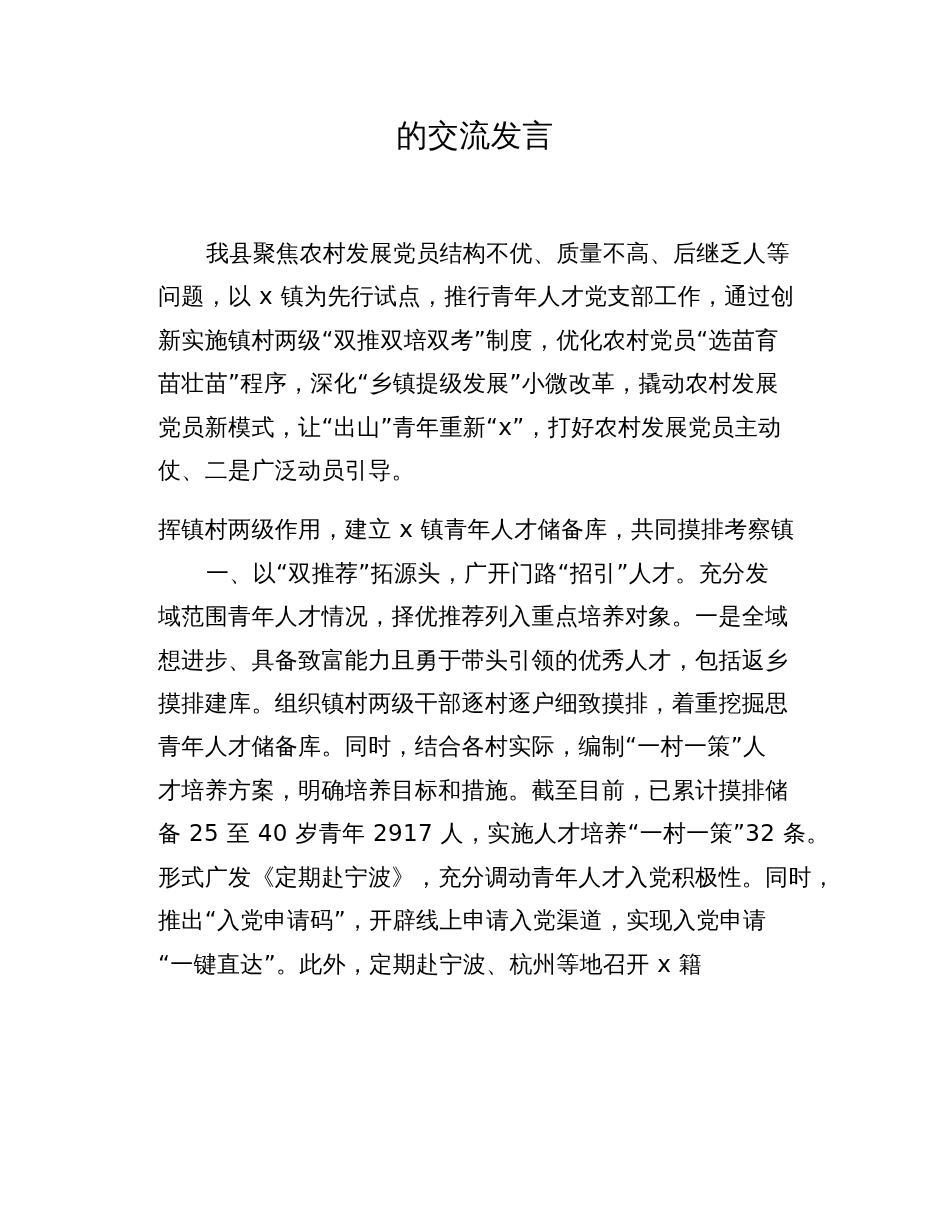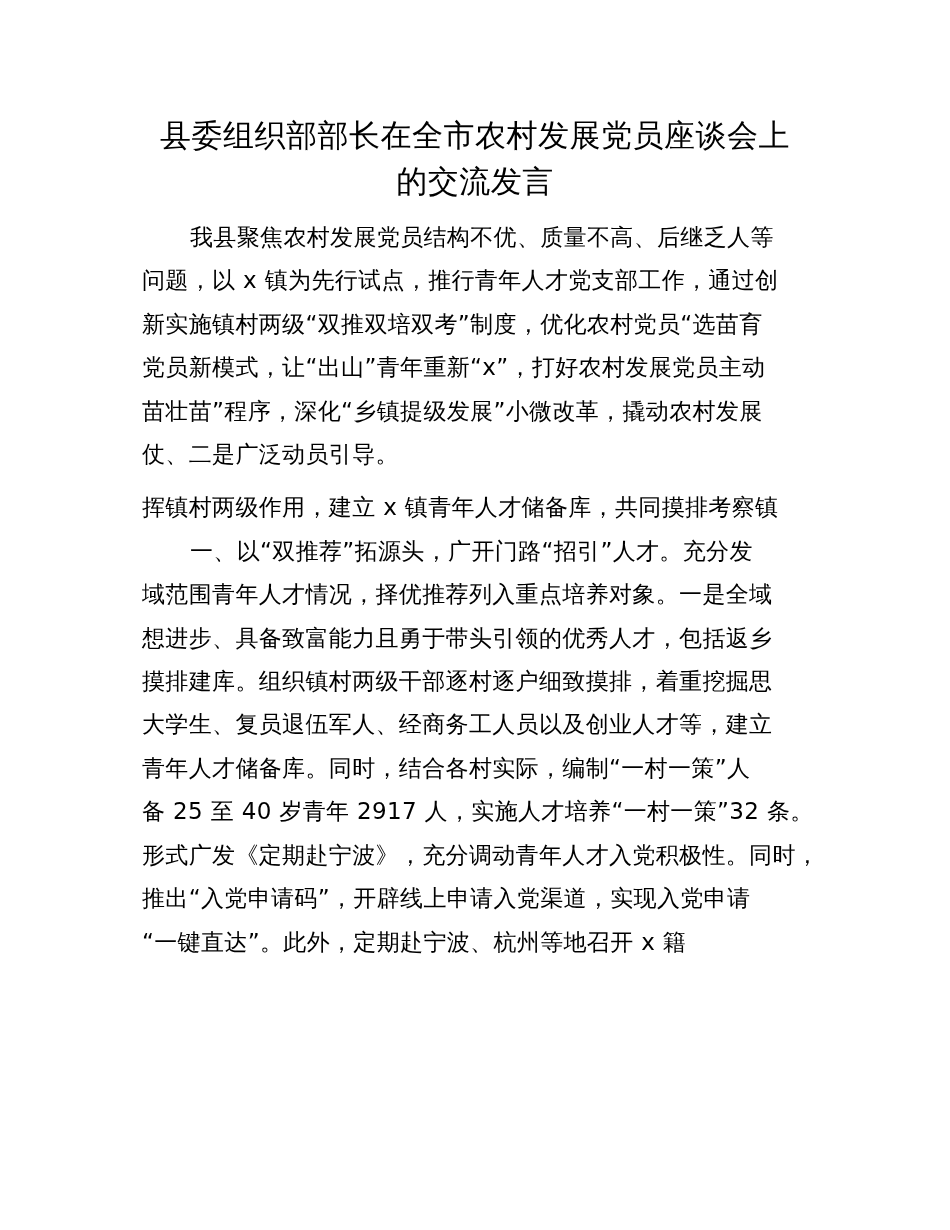--- a/index.html
+++ b/index.html
@@ -40,62 +40,61 @@
     .body-text {
       position: absolute;
       left: 142px;
       top: 216px;
       width: 700px;
       font-size: 23px;
       line-height: 43.4px;
       letter-spacing: 0.35px;
     }
     .para {
-      margin: 0;
+      margin: 16px;
     }
     .para + .para {
       margin-top: 10px;
     }
     .line {
       display: block;
       white-space: nowrap;
     }
     .line.indent {
       padding-left: 48px;
     }
   </style>
 </head>
 <body>
 
 <div class="page">
 
   <h1 class="title" style="margin:0;font-weight:normal;">
-    <span class="tline">县委组织部部长在全市农村发展党员座谈会上</span>
     <span class="tline">的交流发言</span>
   </h1>
 
   <div class="body-text">
 
     <p class="para">
       <span class="line indent">我县聚焦农村发展党员结构不优、质量不高、后继乏人等</span>
       <span class="line">问题，以 x 镇为先行试点，推行青年人才党支部工作，通过创</span>
       <span class="line">新实施镇村两级“双推双培双考”制度，优化农村党员“选苗育</span>
+      <span class="line">苗壮苗”程序，深化“乡镇提级发展”小微改革，撬动农村发展</span>
       <span class="line">党员新模式，让“出山”青年重新“x”，打好农村发展党员主动</span>
-      <span class="line">苗壮苗”程序，深化“乡镇提级发展”小微改革，撬动农村发展</span>
       <span class="line">仗、二是广泛动员引导。</span>
     </p>
 
     <p class="para">
       <span class="line">挥镇村两级作用，建立 x 镇青年人才储备库，共同摸排考察镇</span>
       <span class="line indent">一、以“双推荐”拓源头，广开门路“招引”人才。充分发</span>
       <span class="line">域范围青年人才情况，择优推荐列入重点培养对象。一是全域</span>
       <span class="line">想进步、具备致富能力且勇于带头引领的优秀人才，包括返乡</span>
       <span class="line">摸排建库。组织镇村两级干部逐村逐户细致摸排，着重挖掘思</span>
-      <span class="line">大学生、复员退伍军人、经商务工人员以及创业人才等，建立</span>
       <span class="line">青年人才储备库。同时，结合各村实际，编制“一村一策”人</span>
+      <span class="line">才培养方案，明确培养目标和措施。截至目前，已累计摸排储</span>
       <span class="line">备 25 至 40 岁青年 2917 人，实施人才培养“一村一策”32 条。</span>
       <span class="line">形式广发《定期赴宁波》，充分调动青年人才入党积极性。同时，</span>
       <span class="line">推出“入党申请码”，开辟线上申请入党渠道，实现入党申请</span>
       <span class="line">“一键直达”。此外，定期赴宁波、杭州等地召开 x 籍</span>
     </p>
 
   </div>
 </div>
 
 </body></html>

